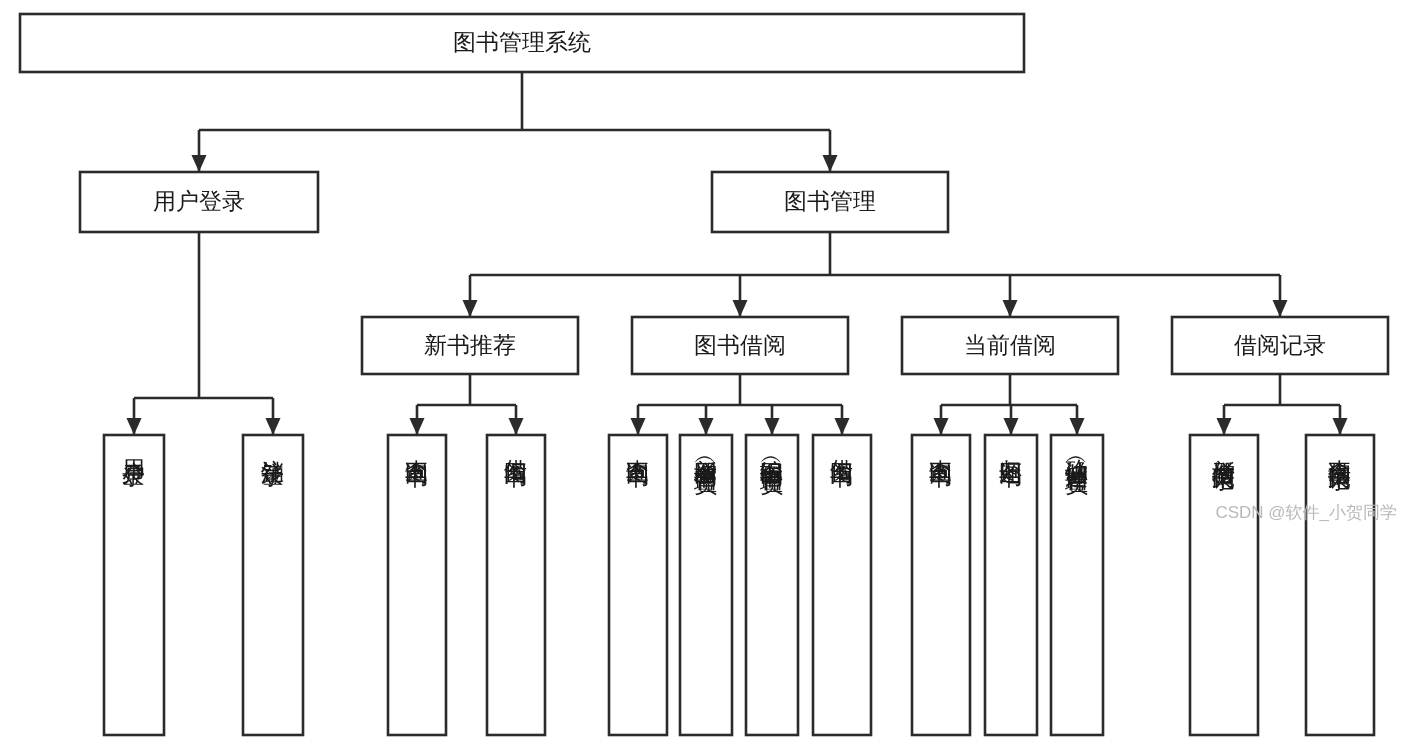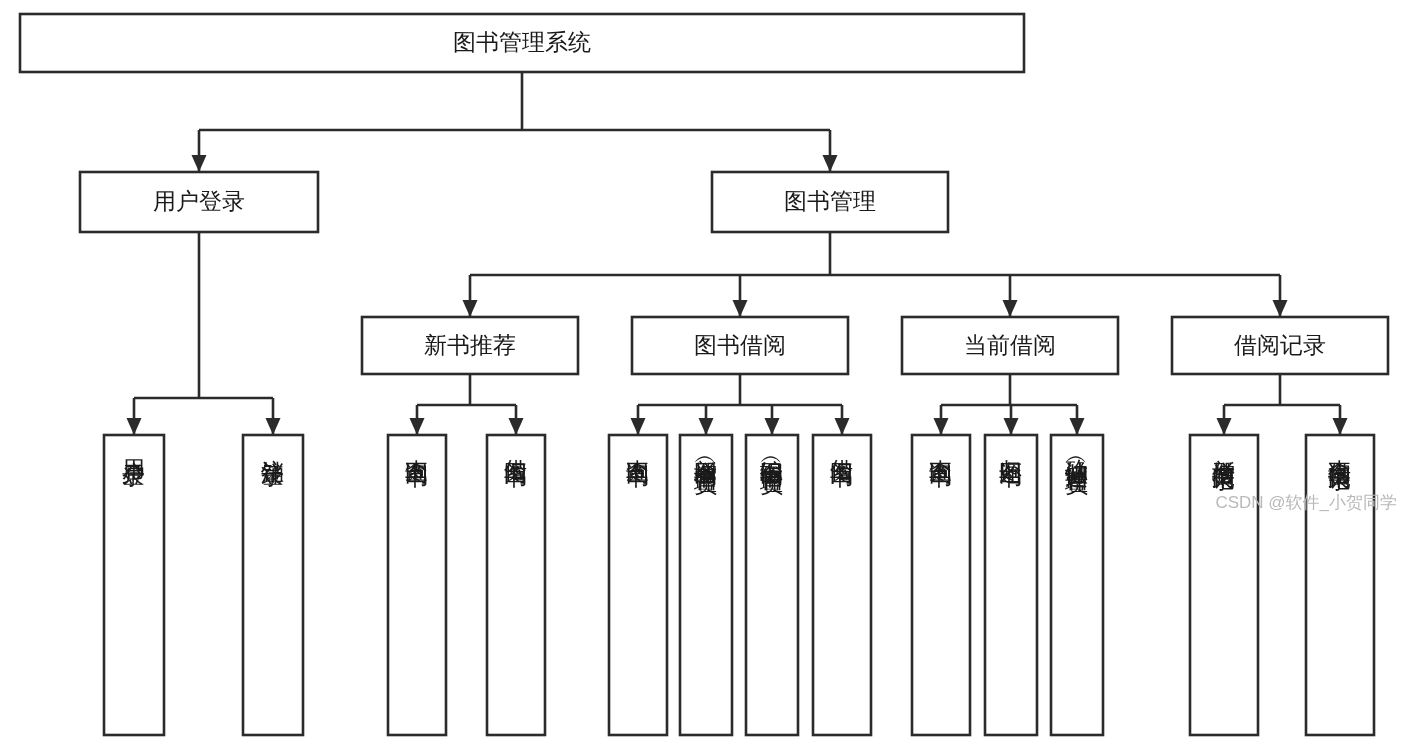--- a/index.html
+++ b/index.html
@@ -67,21 +67,21 @@
     font-family: "Liberation Sans", "DejaVu Sans", sans-serif;
     font-size: 23px;
     line-height: 1.05;
     color: #1a1a1a;
     letter-spacing: 2px;
     white-space: nowrap;
   }
   .watermark {
     position: absolute;
     right: 8px;
-    bottom: 16px;
+    bottom: 6px;
     font-family: "Liberation Sans", "DejaVu Sans", sans-serif;
     font-size: 17px;
     color: #b9b9b9;
     white-space: nowrap;
     pointer-events: none;
   }
 </style>
 </head>
 <body>
 

